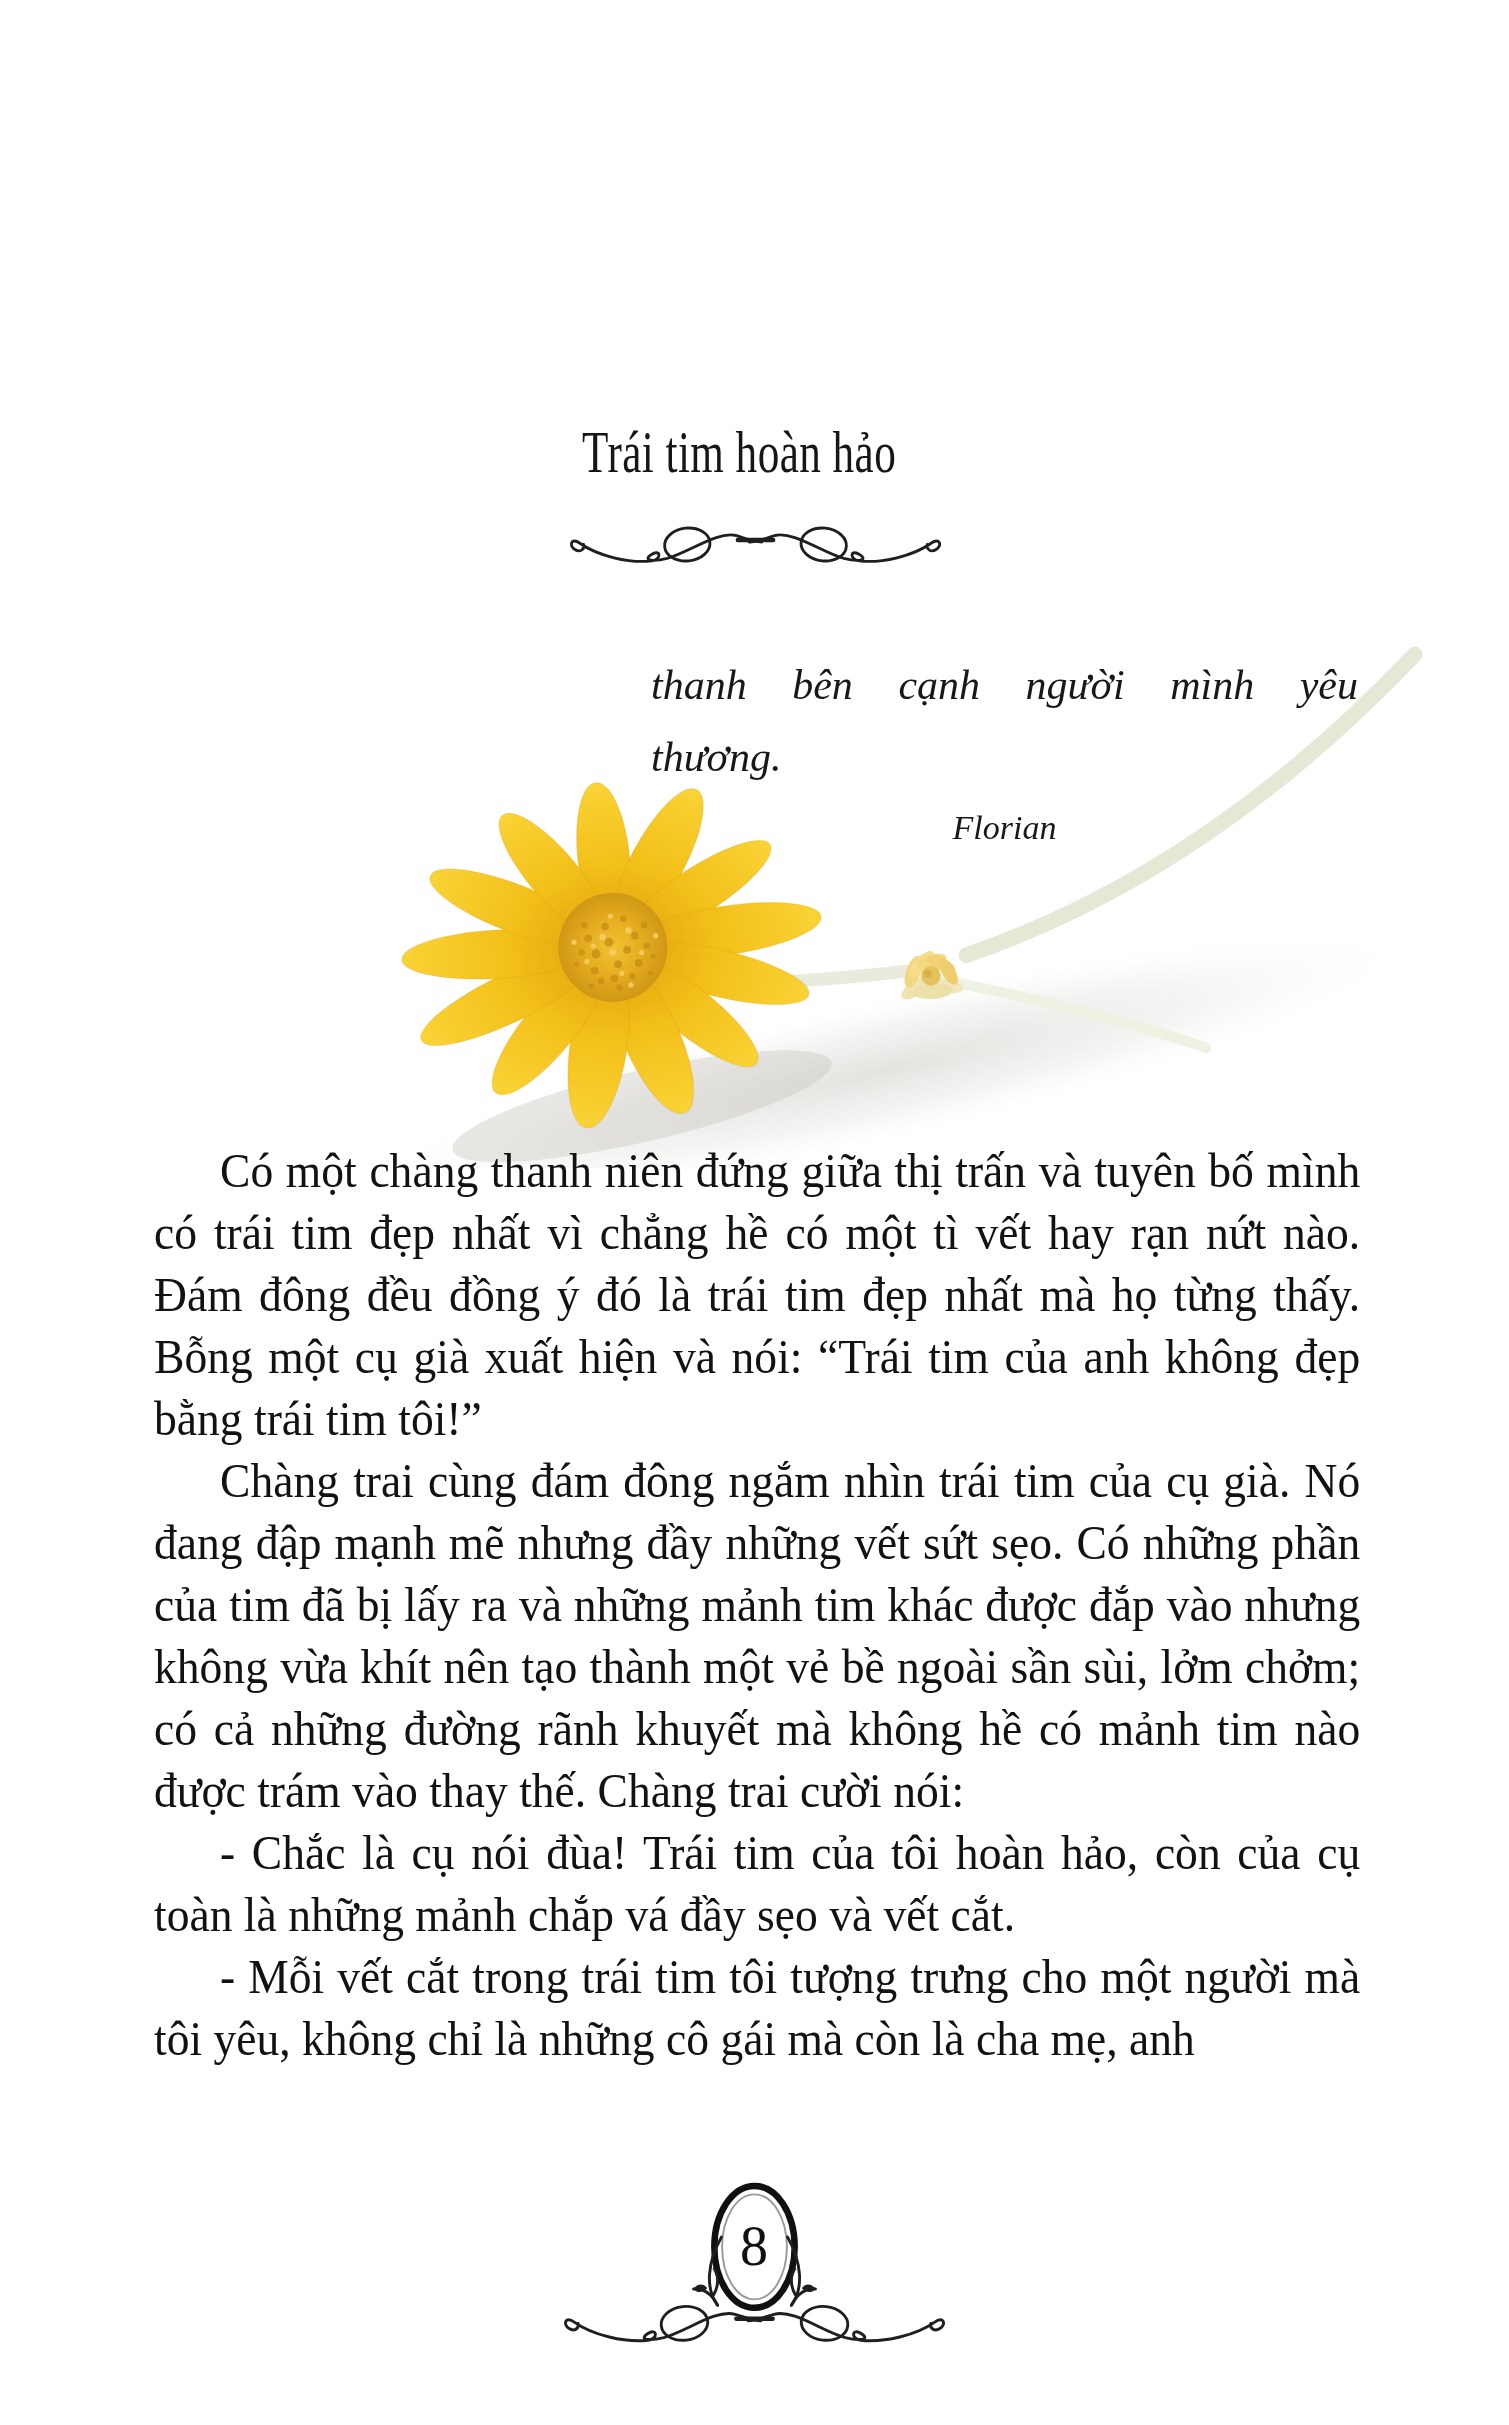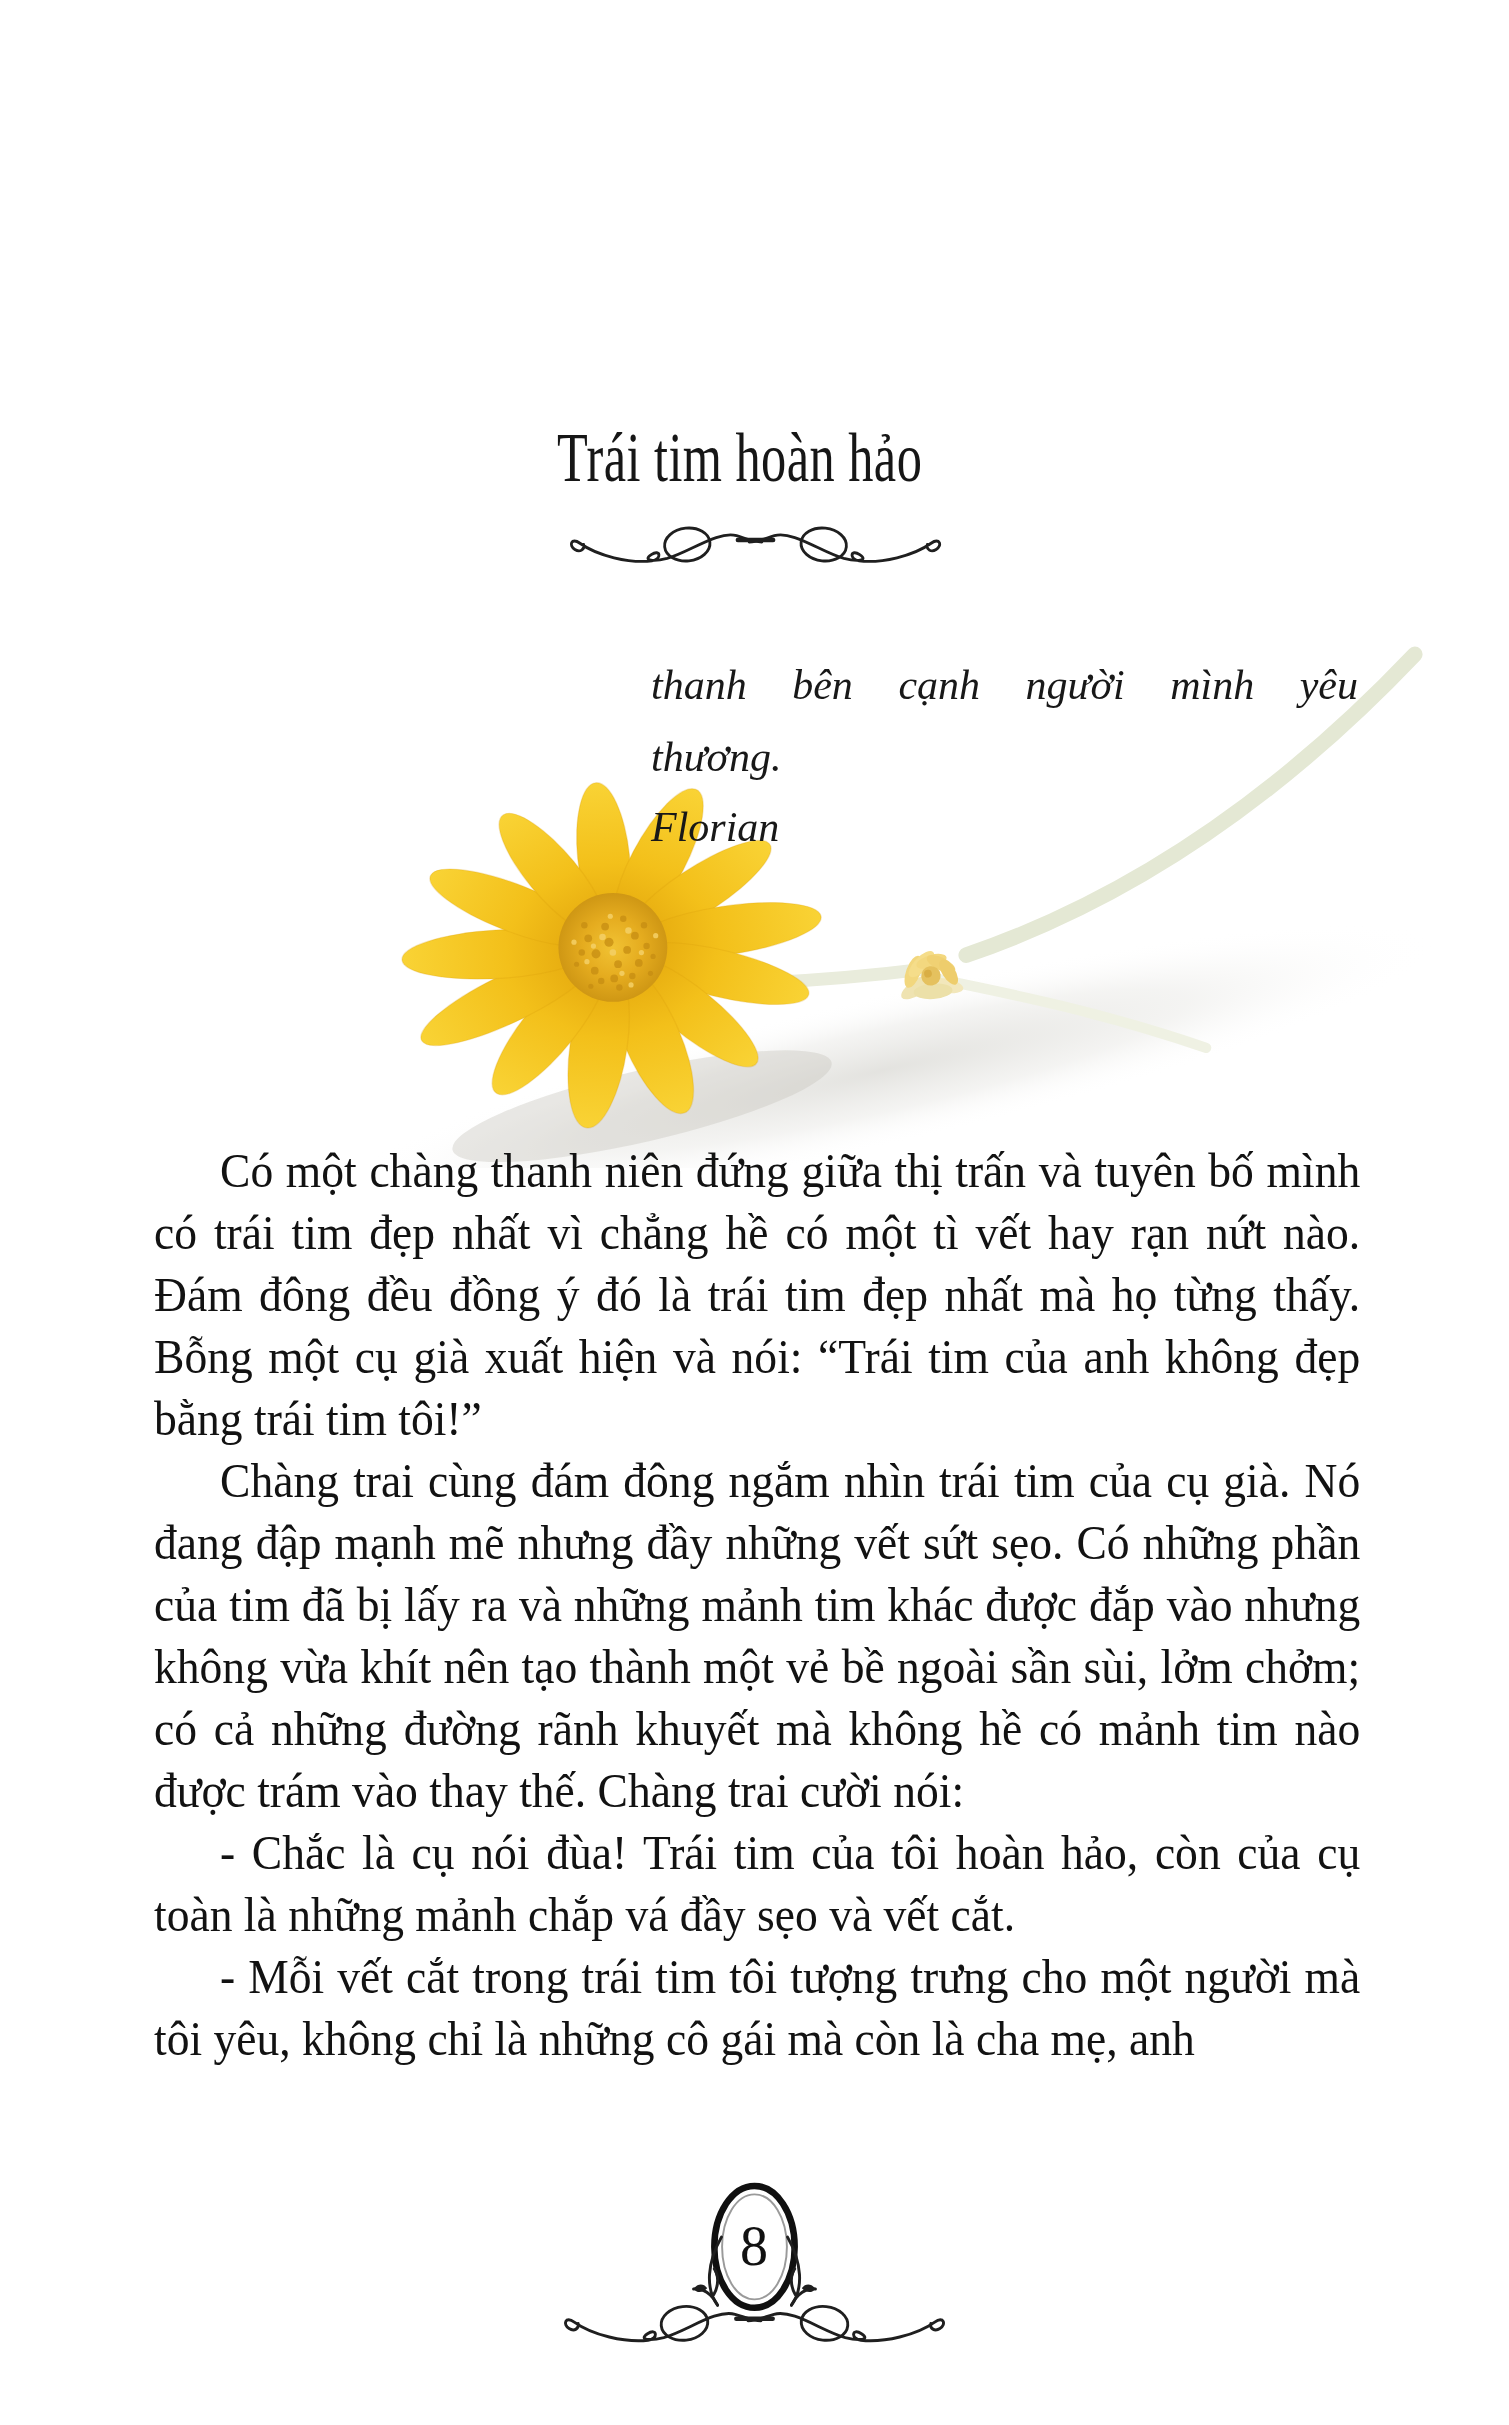--- a/index.html
+++ b/index.html
@@ -3,33 +3,33 @@
 <meta charset="utf-8">
 <style>
   html,body{margin:0;padding:0;background:#888;}
   .page{
     position:relative; width:1509px; height:2426px; background:#ffffff;
     font-family:"Liberation Serif", serif; overflow:hidden; margin:0 auto;
   }
   
   .title{
     position:absolute; left:0; top:418px; width:1479px; text-align:center;
-    font-size:70px; color:#161616; font-weight:400; white-space:nowrap;
+    font-size:60px; color:#161616; font-weight:400; white-space:nowrap;
   }
   .title-inner{display:inline-block; transform:scaleX(0.72); transform-origin:50% 50%; letter-spacing:0.6px;}
   
   .title-flourish{position:absolute; left:566px; top:519px; width:379px; height:51px;}
   
   .epigraph{
     position:absolute; left:651px; top:655px; width:707px; z-index:3;
     font-style:italic; font-size:42px; line-height:60px; color:#181818;
   }
   .epigraph-line{text-align:justify; text-align-last:justify;}
   .epigraph-line.last{text-align:left; text-align-last:auto;margin-top:12px;}
-  .attribution{margin-top:18px; text-align:left; font-size:42px; line-height:45px;}
+  .attribution{margin-top:18px; text-align:center; font-size:34px; line-height:45px;}
   
   .photo{position:absolute; left:279px; top:623px; width:1154px; height:545px; z-index:1;}
   .photo svg{display:block; width:100%; height:100%;}
   
   .story{
     position:absolute; left:154px; top:1140px; width:1297px; z-index:3;
     transform:scaleX(0.93); transform-origin:0 0;
     font-size:49px; line-height:62px; color:#121212; text-align:justify;
   }
   .story p{margin:0; text-indent:71px;}

